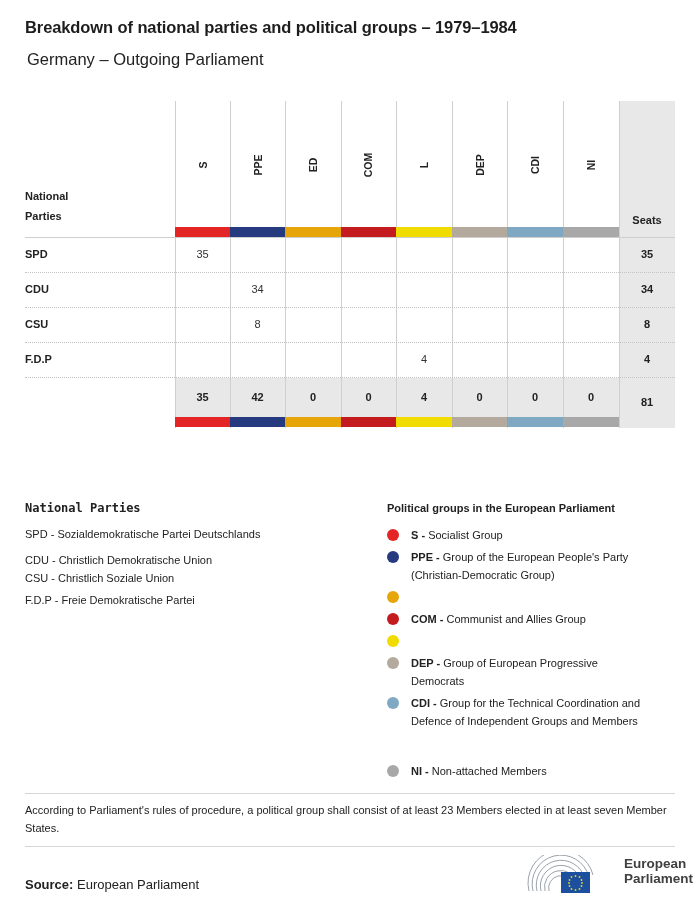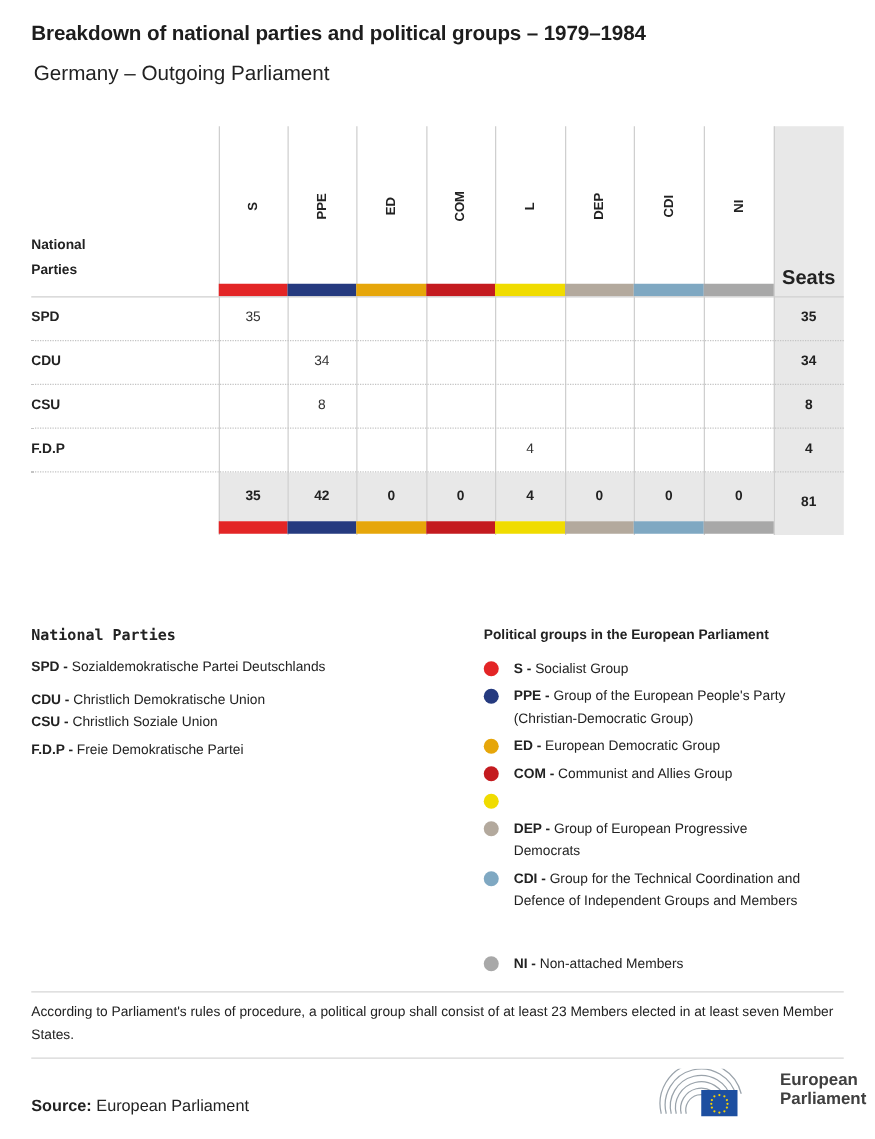--- a/index.html
+++ b/index.html
@@ -8,34 +8,34 @@
     .abs { position: absolute; }
     .title { left: 25px; top: 18px; font-size: 16.5px; font-weight: bold; color: #1d1d1d; letter-spacing: -0.1px; }
     .subtitle { left: 27px; top: 50px; font-size: 16.5px; color: #222; }
 
     
     .vline { position: absolute; top: 101px; width: 1px; height: 327px; background: #cfcfcf; }
     .seats-col { position: absolute; left: 619px; top: 101px; width: 56px; height: 327px; background: #e8e8e8; }
     .col-head { position: absolute; top: 110px; height: 110px; display: flex; align-items: center; justify-content: center; }
     .col-head span { display: inline-block; transform: rotate(-90deg); font-size: 10.5px; font-weight: bold; color: #222; white-space: nowrap; }
     .np-label { left: 25px; top: 186px; font-size: 11px; font-weight: bold; line-height: 20px; color: #222; }
-    .seats-label { left: 619px; width: 56px; top: 214px; text-align: center; font-size: 16px; font-weight: bold; color: #222; }
+    .seats-label { left: 619px; width: 56px; top: 214px; text-align: center; font-size: 11px; font-weight: bold; color: #222; }
     .bar { position: absolute; height: 10px; }
     .hline-solid { position: absolute; left: 25px; width: 650px; height: 1px; background: #cfcfcf; }
     .hline-dot { position: absolute; left: 25px; width: 650px; height: 0; border-top: 1px dotted #c4c4c4; }
     .row-label { position: absolute; left: 25px; font-size: 11px; font-weight: bold; color: #222; }
     .cell { position: absolute; width: 55px; text-align: center; font-size: 11px; color: #333; }
     .seat-cell { position: absolute; left: 619px; width: 56px; text-align: center; font-size: 11px; font-weight: bold; color: #222; }
     .total-bg { position: absolute; left: 175px; top: 378px; width: 444px; height: 39px; background: #e8e8e8; }
     .total-cell { position: absolute; width: 55px; text-align: center; font-size: 11px; font-weight: bold; color: #222; top: 391px; }
 
     
     .np-heading { left: 25px; top: 501px; font-family: "DejaVu Sans Mono", "Liberation Mono", monospace; font-weight: bold; font-size: 12px; color: #222; }
     .np-item { position: absolute; left: 25px; font-size: 11px; color: #222; }
-    .np-item b { font-weight: bold; }
+    .np-item b { font-weight: normal; }
     .pg-heading { left: 387px; top: 502px; font-size: 11px; font-weight: bold; color: #222; }
     .pg-item { position: absolute; left: 387px; width: 290px; font-size: 11px; color: #222; line-height: 18px; display: flex; }
     .dot { width: 12px; height: 12px; border-radius: 50%; flex: 0 0 12px; margin-top: 3px; margin-right: 12px; }
     .pg-text b { font-weight: bold; }
 
     .footer-line { position: absolute; left: 25px; width: 650px; height: 1px; background: #d6d6d6; }
     .note { left: 25px; top: 801px; width: 650px; font-size: 11px; line-height: 18px; color: #222; }
     .source { left: 25px; top: 877px; font-size: 13px; color: #222; }
     .source b { font-weight: bold; text-align: right; }
     .logo { left: 527px; top: 855px; width: 150px; height: 40px; }
@@ -167,21 +167,20 @@
   <div class="pg-item" style="top:526px">
       <span class="dot" style="background:#e32526"></span>
       <span class="pg-text"><b>S -</b> <span>Socialist Group</span></span>
     </div>
   <div class="pg-item" style="top:548px;width:270px">
       <span class="dot" style="background:#253a7f"></span>
       <span class="pg-text"><b>PPE -</b> <span>Group of the European People's Party (Christian-Democratic Group)</span></span>
     </div>
   <div class="pg-item" style="top:588px">
       <span class="dot" style="background:#e6a60a"></span>
-      <span class="pg-text"><b>ED -</b> <span>European Democratic Group</span></span>
     </div>
   <div class="pg-item" style="top:610px">
       <span class="dot" style="background:#c41b1f"></span>
       <span class="pg-text"><b>COM -</b> <span>Communist and Allies Group</span></span>
     </div>
   <div class="pg-item" style="top:632px">
       <span class="dot" style="background:#f0dc00"></span>
     </div>
   <div class="pg-item" style="top:654px;width:250px">
       <span class="dot" style="background:#b3a99d"></span>

